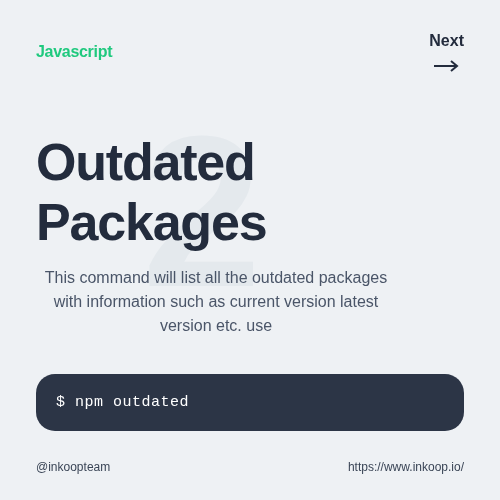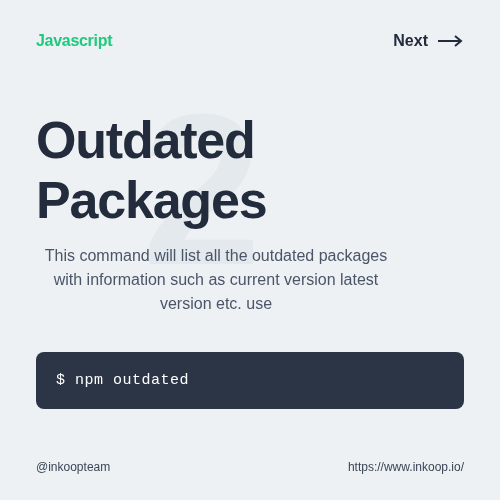--- a/index.html
+++ b/index.html
@@ -29,20 +29,21 @@
       letter-spacing: -0.3px;
     }
     .next-btn {
       display: flex;
       align-items: center;
       gap: 10px;
       color: #232c3d;
       font-weight: 700;
       font-size: 16px;
       cursor: pointer;
+      flex-direction: column;
     }
     .arrow-icon {
       display: inline-flex;
       align-items: center;
     }
     .content {
       position: relative;
     }
     .bg-number {
       position: absolute;
@@ -72,21 +73,21 @@
       line-height: 1.5;
       max-width: 360px;
       margin-bottom: 36px;
       text-align: center;
     }
     .code-block {
       position: relative;
       z-index: 1;
       background: #2c3546;
       color: #ffffff;
-      border-radius: 8px;
+      border-radius: 19px;
       padding: 20px 20px;
       font-family: 'Courier New', Courier, monospace;
       font-size: 15px;
       letter-spacing: 0.5px;
     }
     .footer {
       position: absolute;
       bottom: 26px;
       left: 36px;
       right: 36px;

